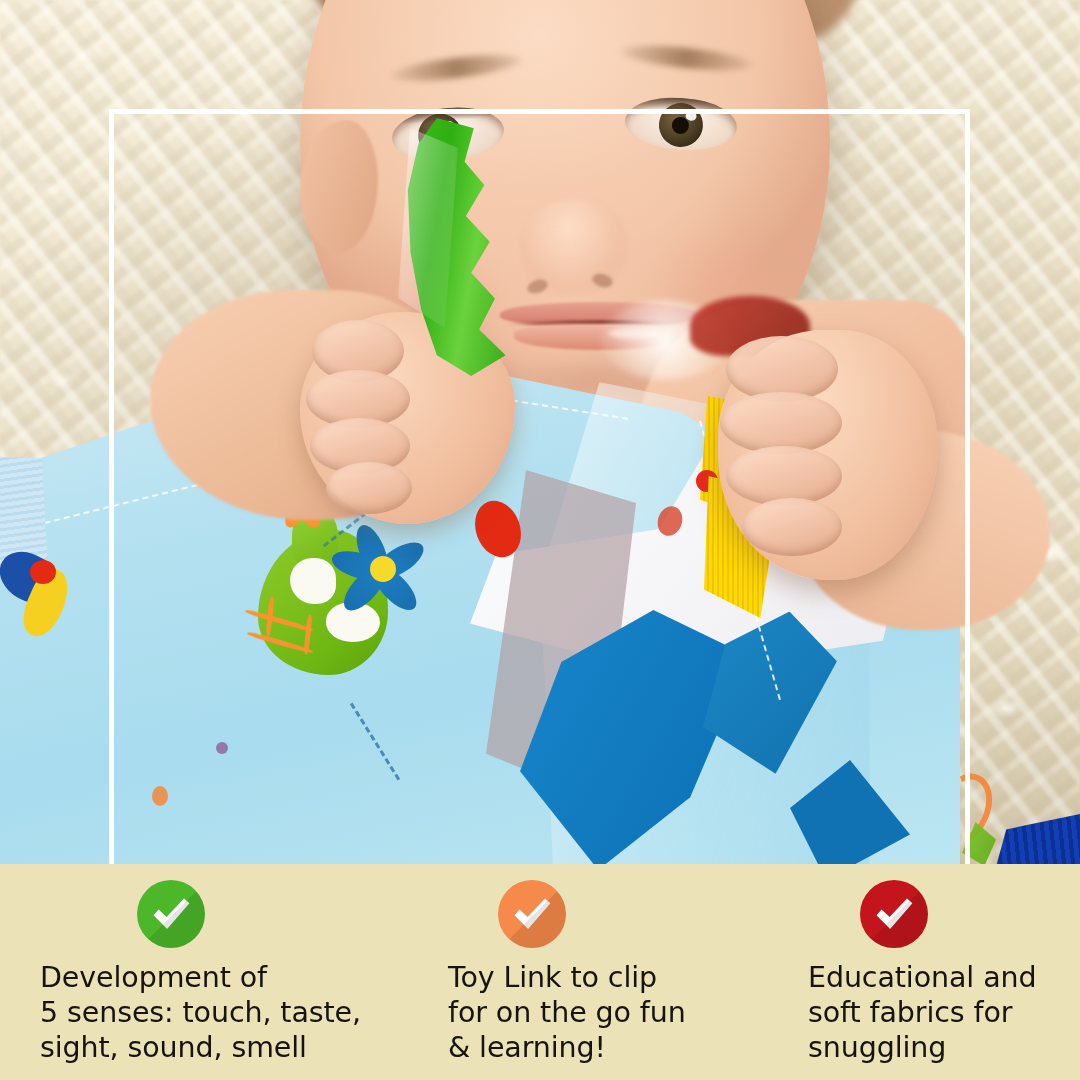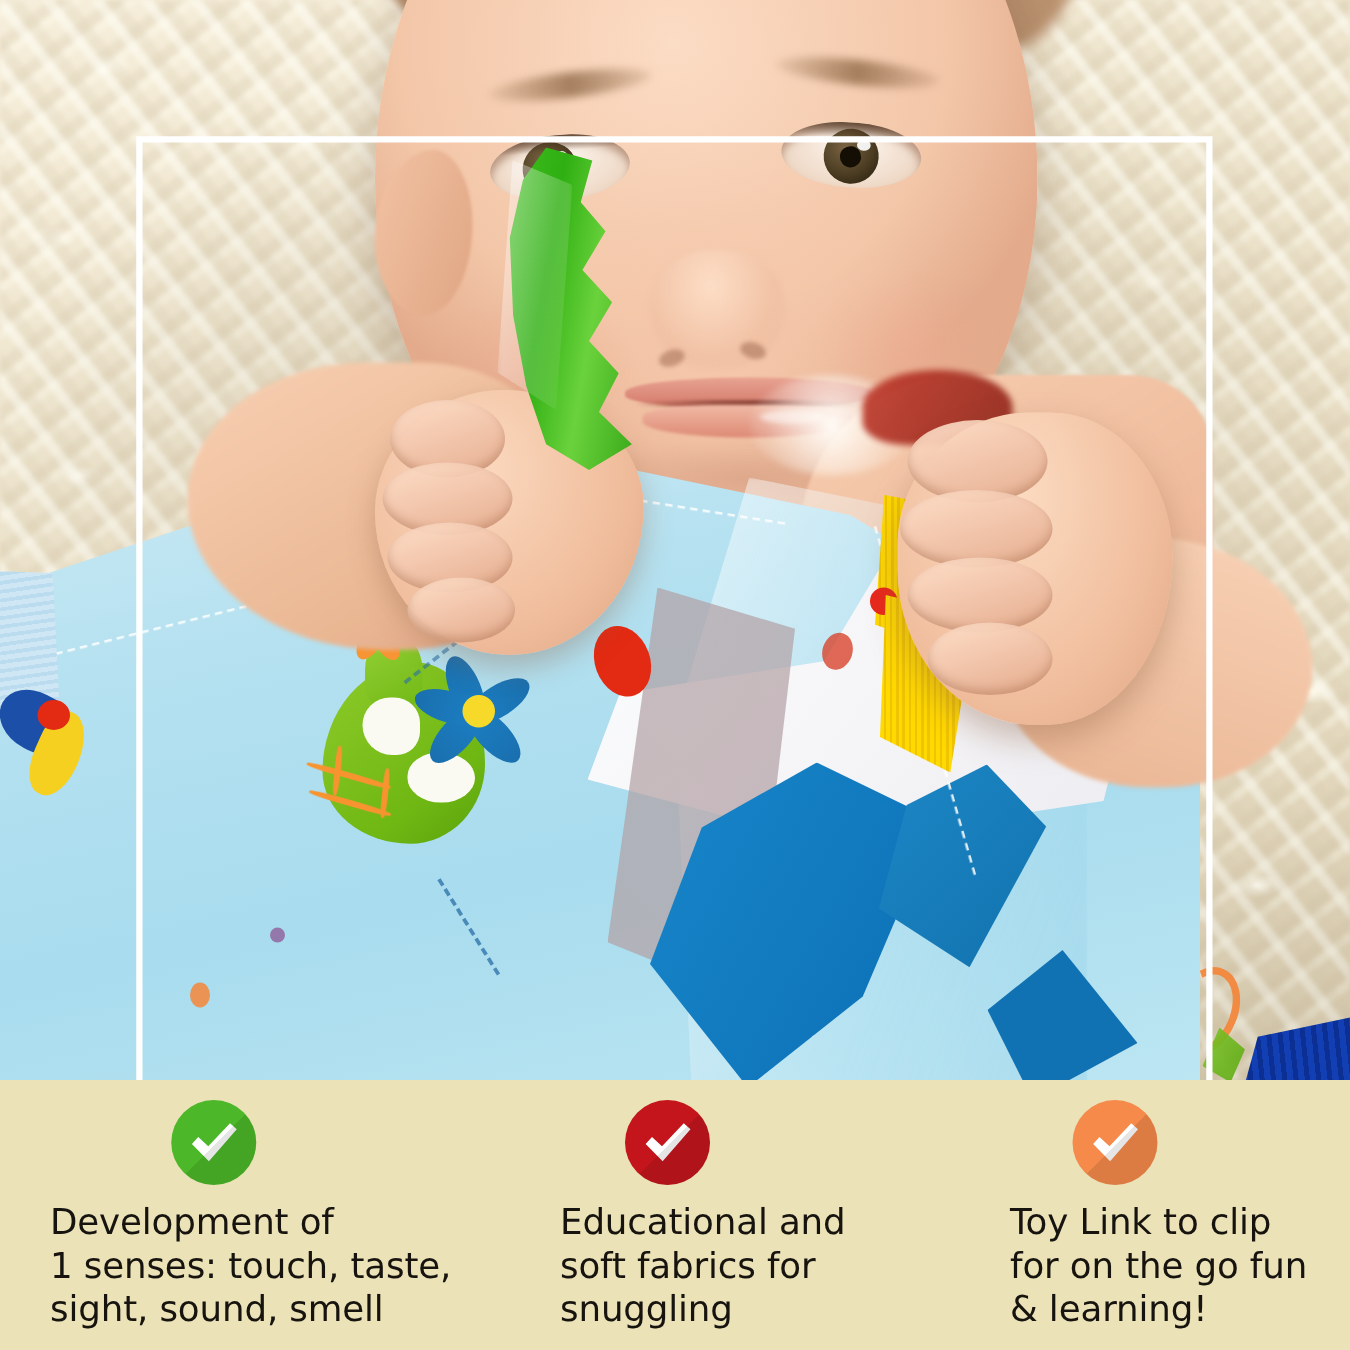--- a/index.html
+++ b/index.html
@@ -703,42 +703,42 @@
   <div id="features">
 
     <div class="feature f1">
       <div class="check-circle" style="background:#4cb829">
         <svg width="68" height="68" viewBox="0 0 68 68" aria-hidden="true">
           <path d="M16.5 35.2 L21.6 29.6 L29.6 37.0 L47.0 18.5 L52.4 23.3 L30.1 49.0 Z" fill="#ffffff"></path>
         </svg>
         <div class="shade"></div>
       </div>
       <div class="feature-text">Development of
-1 senses: touch, taste,
+5 senses: touch, taste,
 sight, sound, smell</div>
+    </div>
+
+    <div class="feature f2">
+      <div class="check-circle" style="background:#f58a4b">
+        <svg width="68" height="68" viewBox="0 0 68 68" aria-hidden="true">
+          <path d="M16.5 35.2 L21.6 29.6 L29.6 37.0 L47.0 18.5 L52.4 23.3 L30.1 49.0 Z" fill="#ffffff"></path>
+        </svg>
+        <div class="shade"></div>
+      </div>
+      <div class="feature-text">Toy Link to clip
+for on the go fun
+&amp; learning!</div>
     </div>
 
     <div class="feature f3">
       <div class="check-circle" style="background:#c4151c">
         <svg width="68" height="68" viewBox="0 0 68 68" aria-hidden="true">
           <path d="M16.5 35.2 L21.6 29.6 L29.6 37.0 L47.0 18.5 L52.4 23.3 L30.1 49.0 Z" fill="#ffffff"></path>
         </svg>
         <div class="shade"></div>
       </div>
       <div class="feature-text">Educational and
 soft fabrics for
 snuggling</div>
     </div>
 
-    <div class="feature f2">
-      <div class="check-circle" style="background:#f58a4b">
-        <svg width="68" height="68" viewBox="0 0 68 68" aria-hidden="true">
-          <path d="M16.5 35.2 L21.6 29.6 L29.6 37.0 L47.0 18.5 L52.4 23.3 L30.1 49.0 Z" fill="#ffffff"></path>
-        </svg>
-        <div class="shade"></div>
-      </div>
-      <div class="feature-text">Toy Link to clip
-for on the go fun
-&amp; learning!</div>
-    </div>
-
   </div>
 </div>
 
 </body></html>

